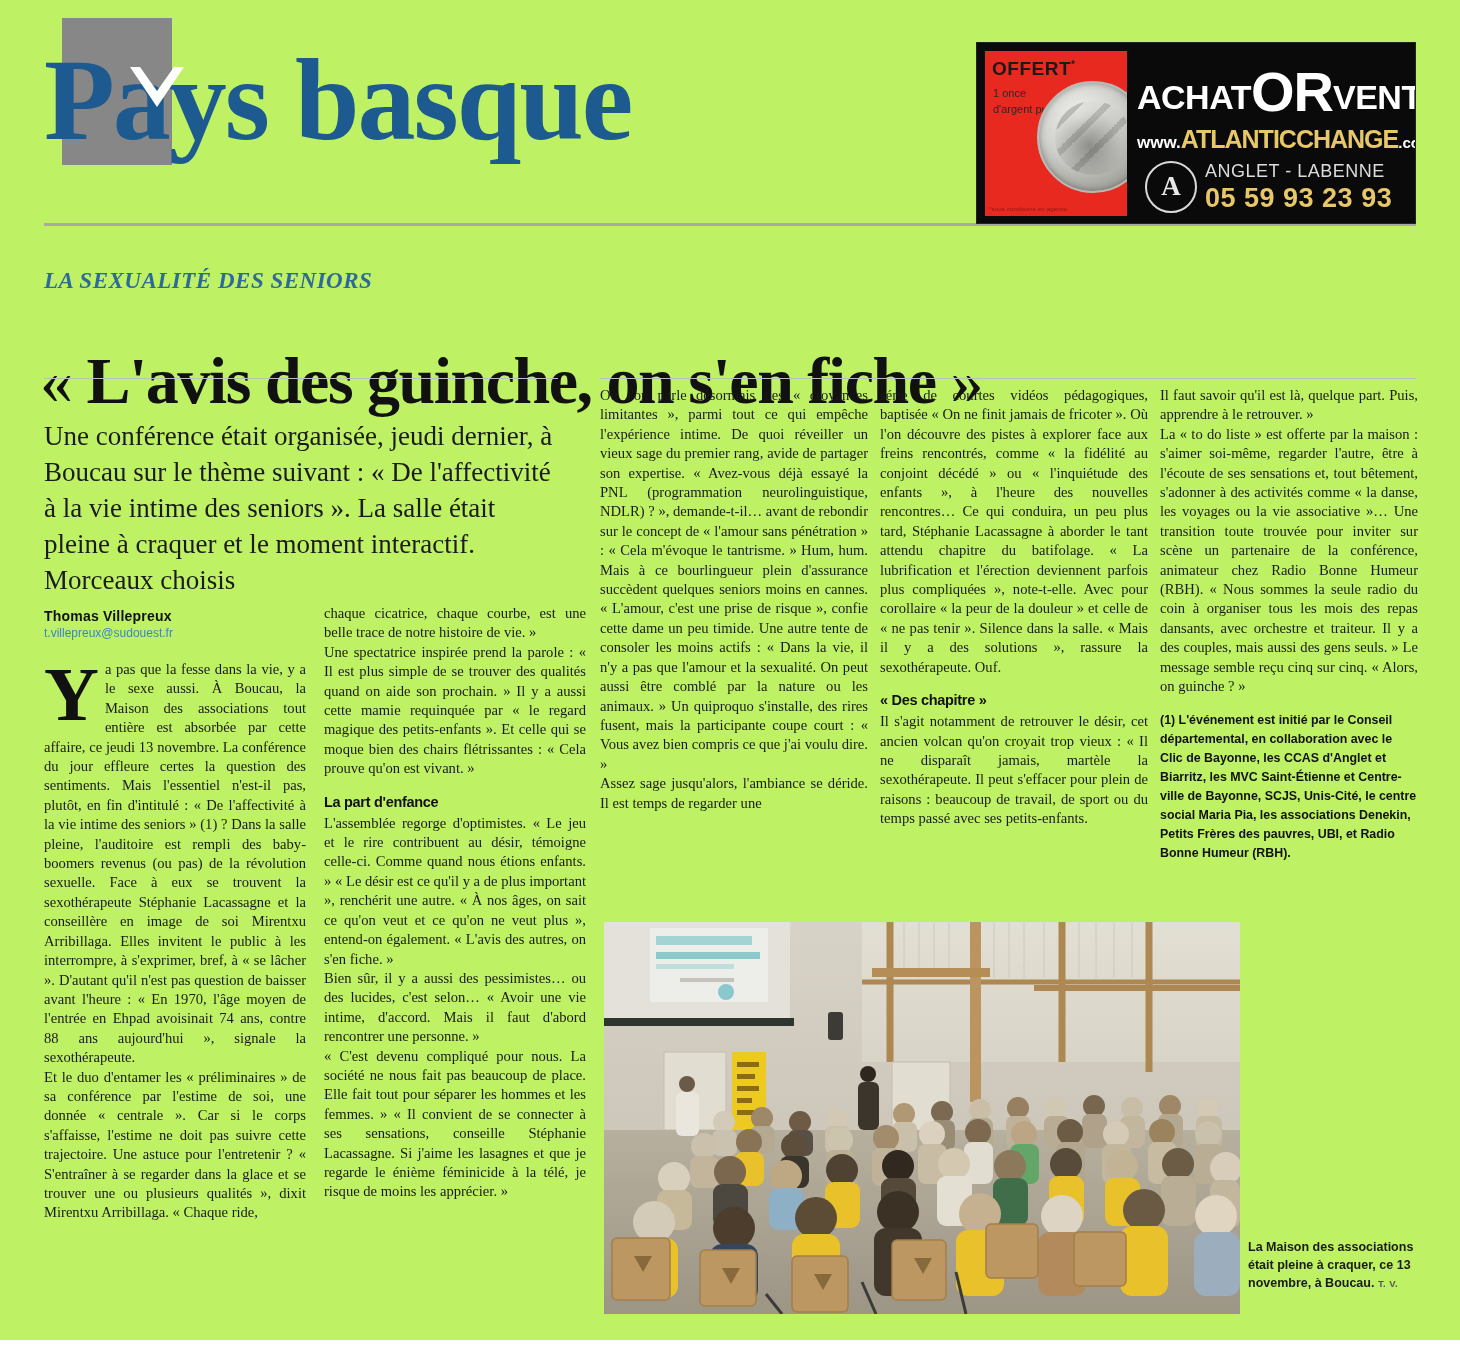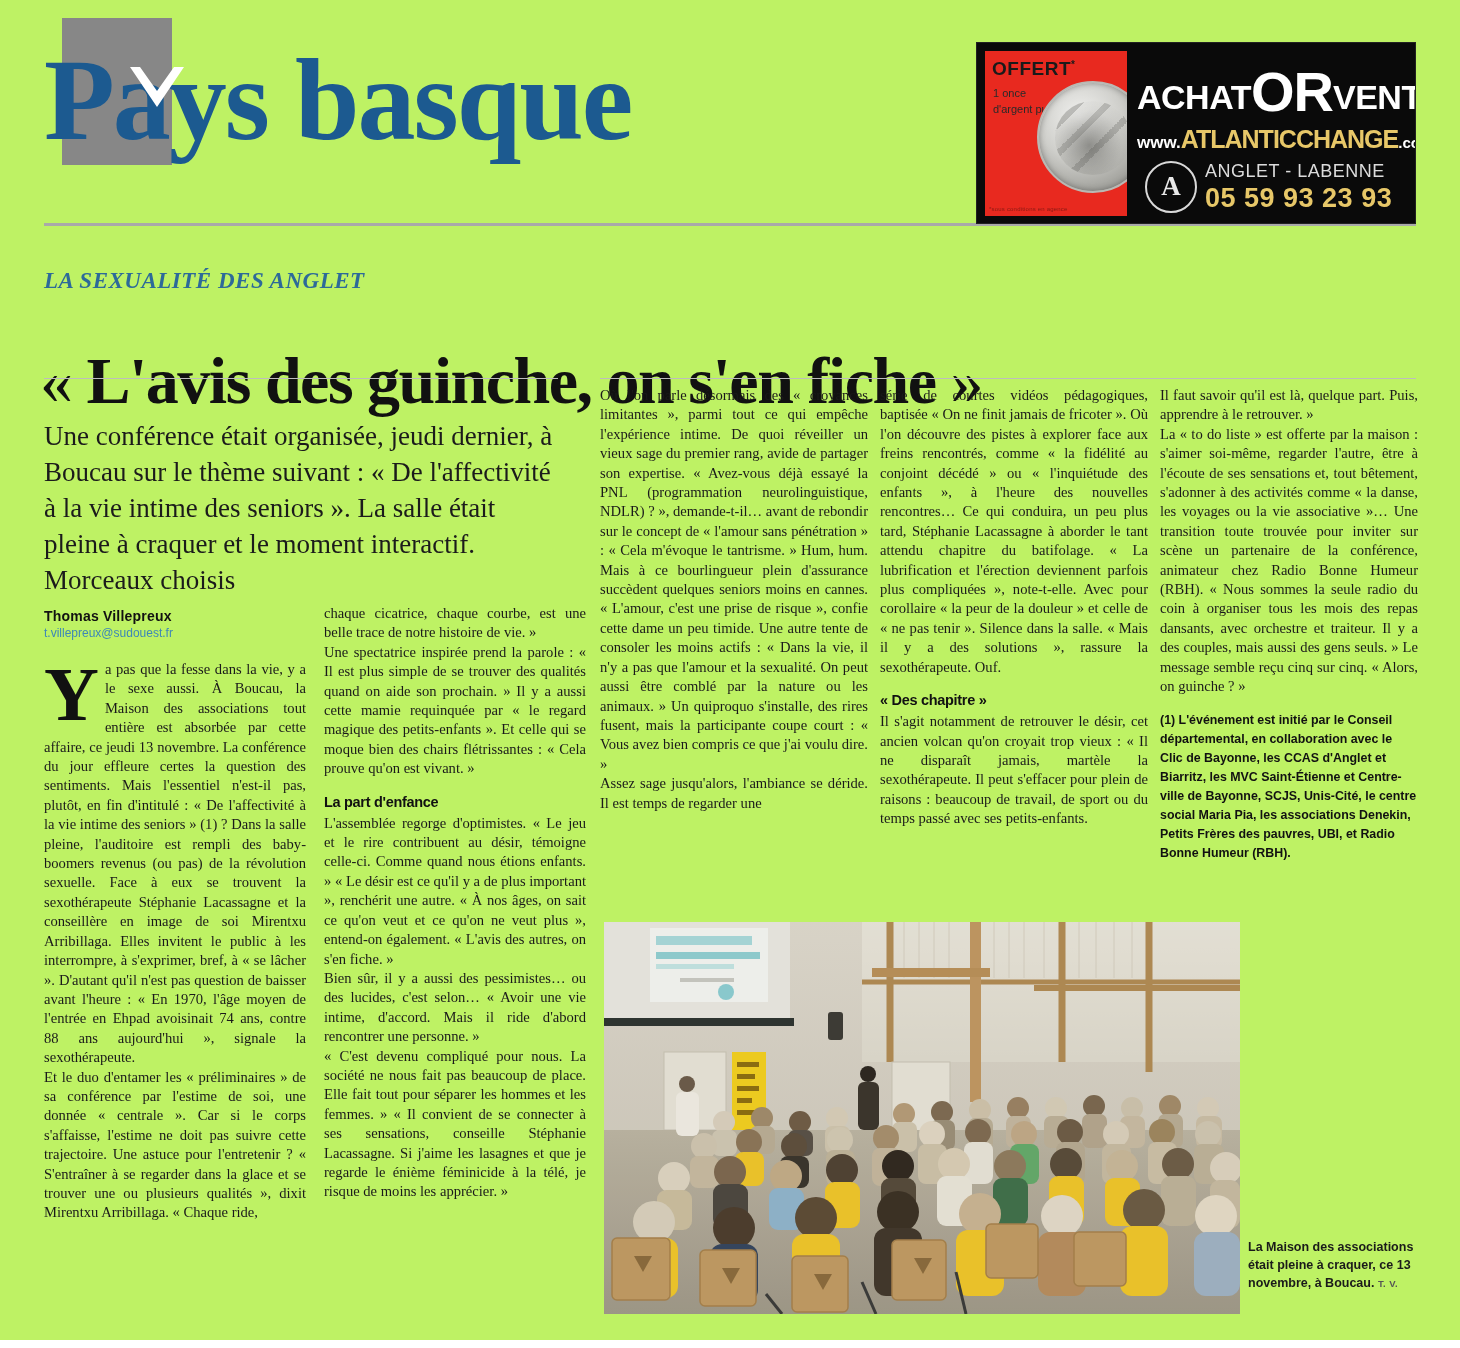--- a/index.html
+++ b/index.html
@@ -397,21 +397,21 @@
       <span class="w">ACHAT</span><span class="or">OR</span><span class="w">VENTE</span>
     </div>
     <div class="ad-url">
       <span class="www">www.</span><span class="mid">ATLANTICCHANGE</span><span class="com">.com</span>
     </div>
     <div class="ad-badge">A</div>
     <div class="ad-city">ANGLET - LABENNE</div>
     <div class="ad-phone">05 59 93 23 93</div>
   </div>
 
-  <div class="kicker">LA SEXUALITÉ DES ANGLET</div>
+  <div class="kicker">LA SEXUALITÉ DES SENIORS</div>
   <h1 class="headline">
     <span class="guill">«</span>
     <span>L'avis des guinche, on s'en fiche</span>
     <span class="guill">»</span>
   </h1>
 
   <div class="rule-under-head"></div>
   <div class="rule-top-cols"></div>
 
   <div class="standfirst">Une conférence était organisée, jeudi dernier, à Boucau sur le thème suivant : « De l'affectivité à la vie intime des seniors ». La salle était pleine à craquer et le moment interactif. Morceaux choisis</div>
@@ -424,21 +424,21 @@
   <div class="col" id="col1">
     <p class="dropcap-p">Y a pas que la fesse dans la vie, y a le sexe aussi. À Boucau, la Maison des associations tout entière est absorbée par cette affaire, ce jeudi 13 novembre. La conférence du jour effleure certes la question des sentiments. Mais l'essentiel n'est-il pas, plutôt, en fin d'intitulé : « De l'affectivité à la vie intime des seniors » (1) ? Dans la salle pleine, l'auditoire est rempli des baby-boomers revenus (ou pas) de la révolution sexuelle. Face à eux se trouvent la sexothérapeute Stéphanie Lacassagne et la conseillère en image de soi Mirentxu Arribillaga. Elles invitent le public à les interrompre, à s'exprimer, bref, à « se lâcher ». D'autant qu'il n'est pas question de baisser avant l'heure : « En 1970, l'âge moyen de l'entrée en Ehpad avoisinait 74 ans, contre 88 ans aujourd'hui », signale la sexothérapeute.</p>
     <p>Et le duo d'entamer les « préliminaires » de sa conférence par l'estime de soi, une donnée « centrale ». Car si le corps s'affaisse, l'estime ne doit pas suivre cette trajectoire. Une astuce pour l'entretenir ? « S'entraîner à se regarder dans la glace et se trouver une ou plusieurs qualités », dixit Mirentxu Arribillaga. « Chaque ride,</p>
   </div>
 
   <div class="col" id="col2">
     <p>chaque cicatrice, chaque courbe, est une belle trace de notre histoire de vie. »</p>
     <p>Une spectatrice inspirée prend la parole : « Il est plus simple de se trouver des qualités quand on aide son prochain. » Il y a aussi cette mamie requinquée par « le regard magique des petits-enfants ». Et celle qui se moque bien des chairs flétrissantes : « Cela prouve qu'on est vivant. »</p>
     <div class="subhead">La part d'enfance</div>
     <p>L'assemblée regorge d'optimistes. « Le jeu et le rire contribuent au désir, témoigne celle-ci. Comme quand nous étions enfants. » « Le désir est ce qu'il y a de plus important », renchérit une autre. « À nos âges, on sait ce qu'on veut et ce qu'on ne veut plus », entend-on également. « L'avis des autres, on s'en fiche. »</p>
-    <p>Bien sûr, il y a aussi des pessimistes… ou des lucides, c'est selon… « Avoir une vie intime, d'accord. Mais il ride d'abord rencontrer une personne. »</p>
+    <p>Bien sûr, il y a aussi des pessimistes… ou des lucides, c'est selon… « Avoir une vie intime, d'accord. Mais il faut d'abord rencontrer une personne. »</p>
     <p>« C'est devenu compliqué pour nous. La société ne nous fait pas beaucoup de place. Elle fait tout pour séparer les hommes et les femmes. » « Il convient de se connecter à ses sensations, conseille Stéphanie Lacassagne. Si j'aime les lasagnes et que je regarde le énième féminicide à la télé, je risque de moins les apprécier. »</p>
   </div>
 
   <div class="col" id="col3">
     <p>Où l'on parle désormais des « croyances limitantes », parmi tout ce qui empêche l'expérience intime. De quoi réveiller un vieux sage du premier rang, avide de partager son expertise. « Avez-vous déjà essayé la PNL (programmation neurolinguistique, NDLR) ? », demande-t-il… avant de rebondir sur le concept de « l'amour sans pénétration » : « Cela m'évoque le tantrisme. » Hum, hum. Mais à ce bourlingueur plein d'assurance succèdent quelques seniors moins en cannes. « L'amour, c'est une prise de risque », confie cette dame un peu timide. Une autre tente de consoler les moins actifs : « Dans la vie, il n'y a pas que l'amour et la sexualité. On peut aussi être comblé par la nature ou les animaux. » Un quiproquo s'installe, des rires fusent, mais la participante coupe court : « Vous avez bien compris ce que j'ai voulu dire. »</p>
     <p>Assez sage jusqu'alors, l'ambiance se déride. Il est temps de regarder une</p>
   </div>
 
   <div class="col" id="col4">
     <p>série de courtes vidéos pédagogiques, baptisée « On ne finit jamais de fricoter ». Où l'on découvre des pistes à explorer face aux freins rencontrés, comme « la fidélité au conjoint décédé » ou « l'inquiétude des enfants », à l'heure des nouvelles rencontres… Ce qui conduira, un peu plus tard, Stéphanie Lacassagne à aborder le tant attendu chapitre du batifolage. « La lubrification et l'érection deviennent parfois plus compliquées », note-t-elle. Avec pour corollaire « la peur de la douleur » et celle de « ne pas tenir ». Silence dans la salle. « Mais il y a des solutions », rassure la sexothérapeute. Ouf.</p>

